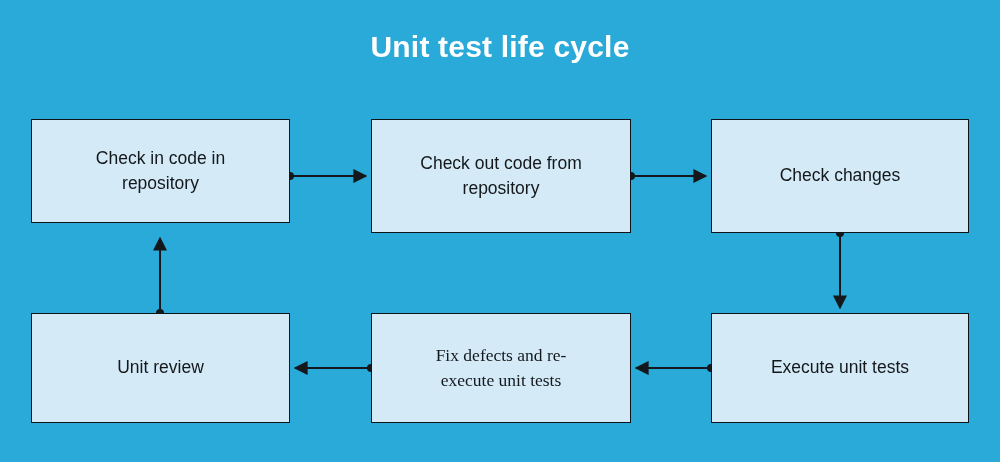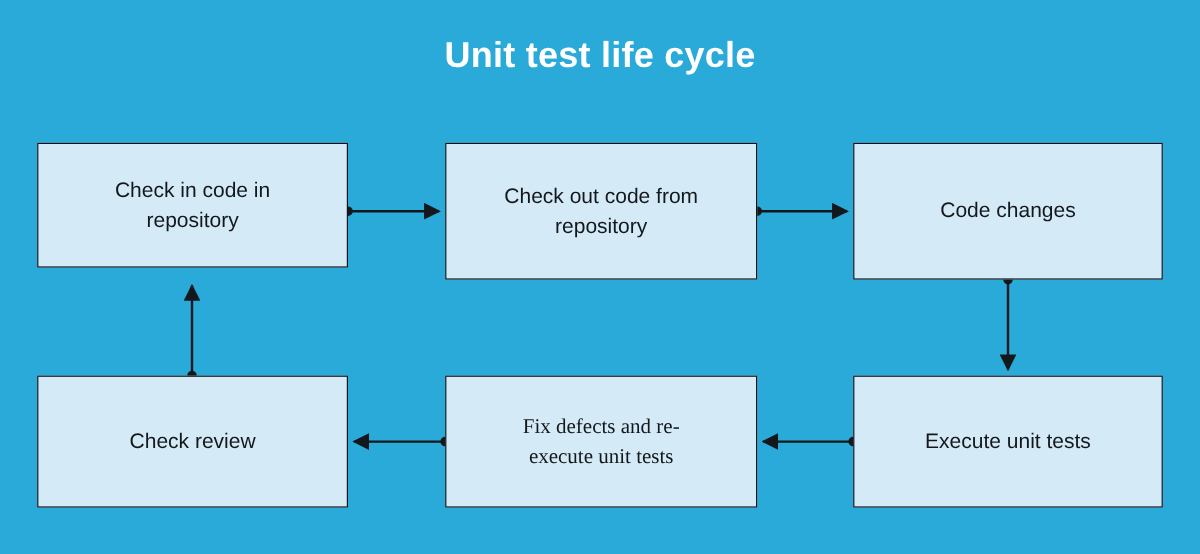--- a/index.html
+++ b/index.html
@@ -123,25 +123,25 @@
     <span class="node-label">Check in code in
 repository</span>
   </div>
 
   <div class="node" id="node-checkout">
     <span class="node-label">Check out code from
 repository</span>
   </div>
 
   <div class="node" id="node-makechanges">
-    <span class="node-label">Code changes</span>
+    <span class="node-label">Check changes</span>
   </div>
 
   <div class="node" id="node-codereview">
-    <span class="node-label">Check review</span>
+    <span class="node-label">Unit review</span>
   </div>
 
   <div class="node" id="node-fixdefects">
     <span class="node-label">Fix defects and re-
 execute unit tests</span>
   </div>
 
   <div class="node" id="node-executetests">
     <span class="node-label">Execute unit tests</span>
   </div>

